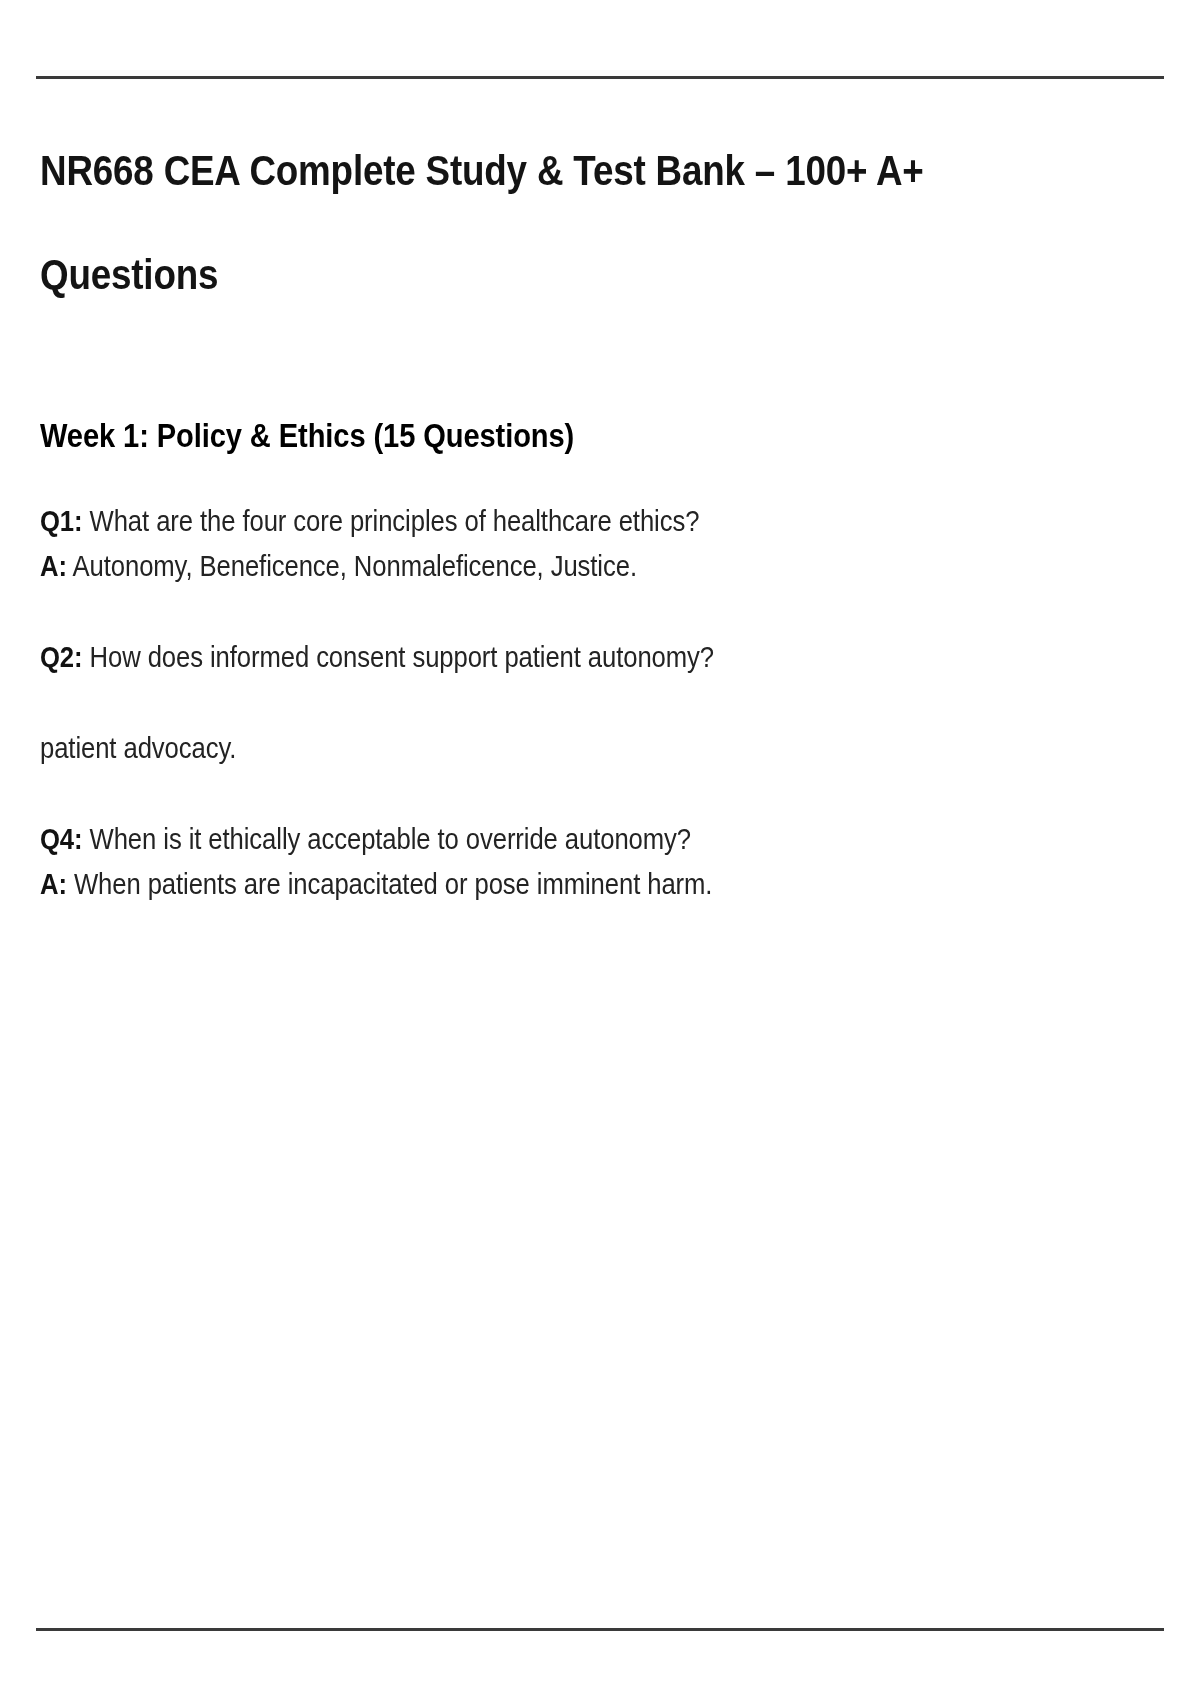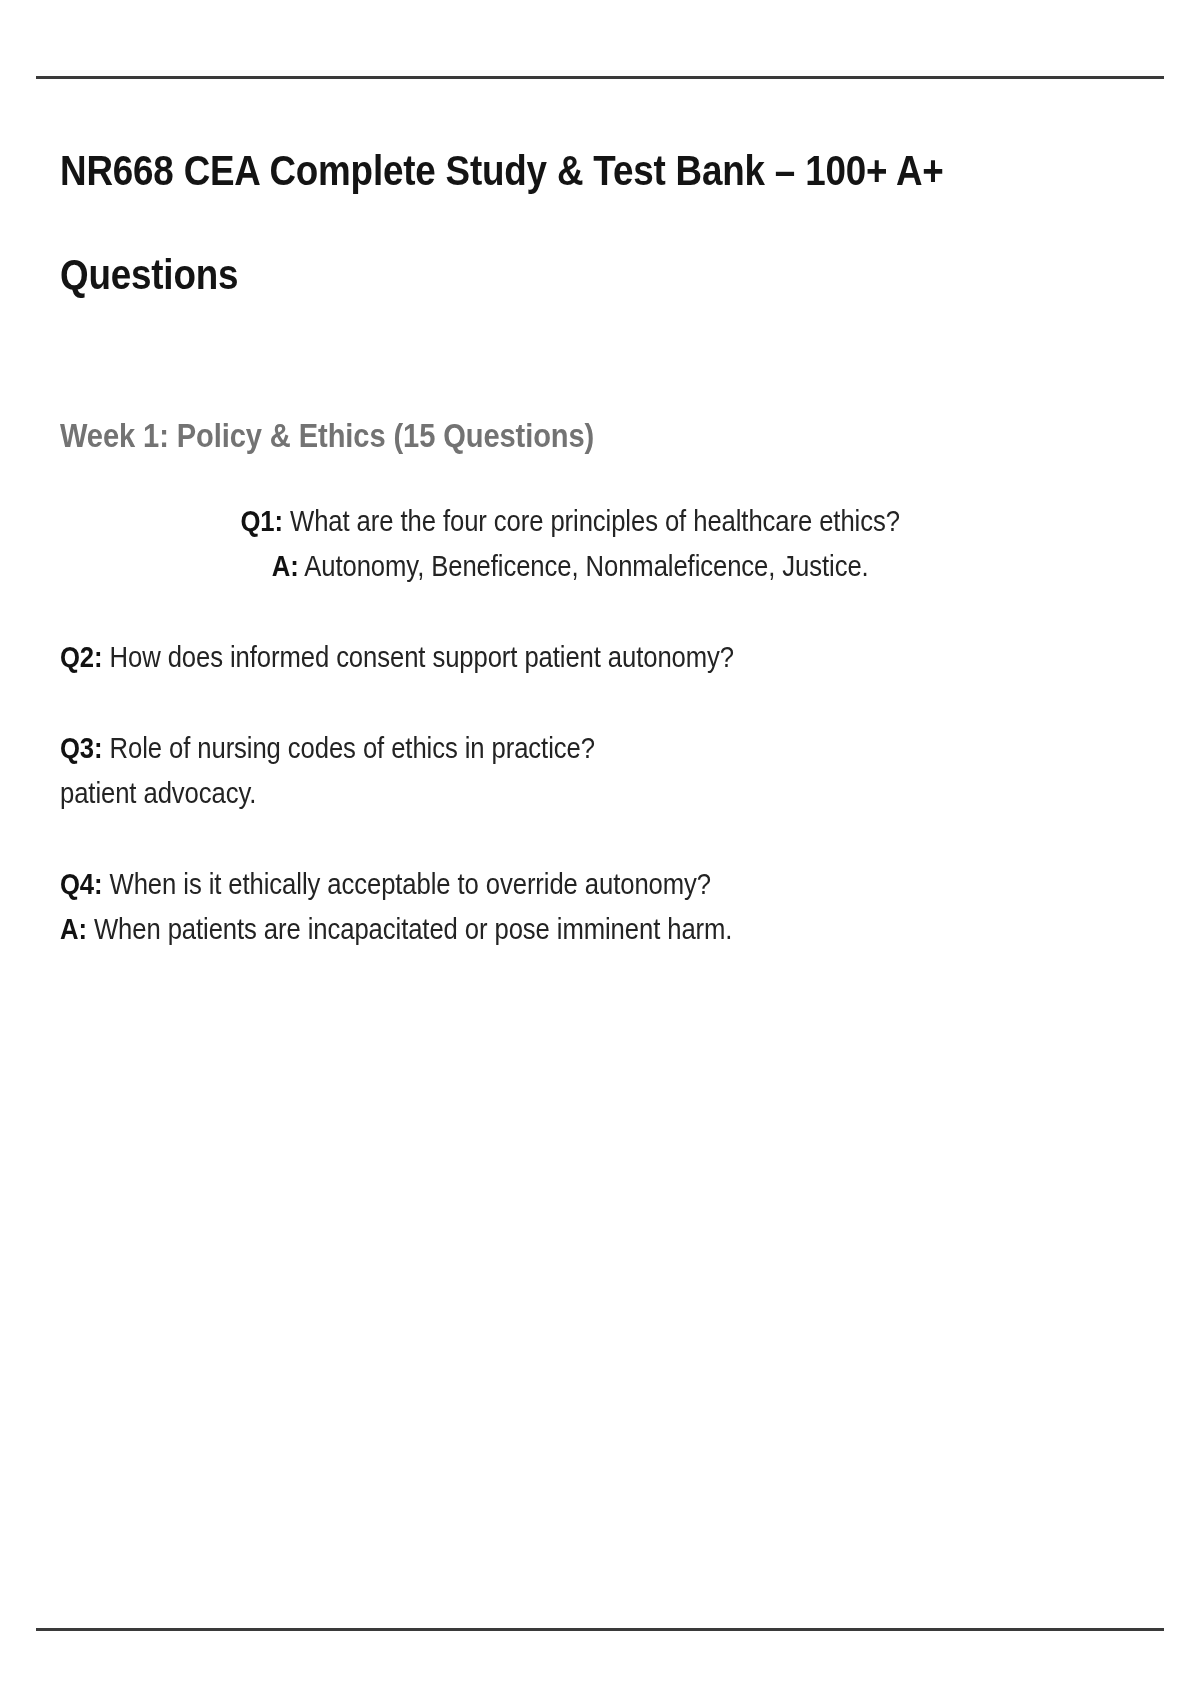--- a/index.html
+++ b/index.html
@@ -24,21 +24,21 @@
     left: 36px;
     right: 36px;
     height: 0;
     border-top: 3px solid #3a3a3a;
   }
   .rule-top { top: 76px; }
   .rule-bottom { top: 1628px; }
 
   .content {
     position: absolute;
-    left: 60px;
+    left: 40px;
     top: 118px;
     width: 1020px;
   }
 
   
   .narrow {
     display: block;
     transform: scaleX(0.855);
     transform-origin: left center;
     width: 117%;
@@ -52,29 +52,29 @@
     letter-spacing: -0.2px;
     margin: 0;
     color: #141414;
   }
 
   .section-heading {
     font-size: 34px;
     font-weight: bold;
     line-height: 42px;
     letter-spacing: -0.1px;
-    color: #737373;
+    color: #000000;
     margin: 0;
     padding-top: 88px;
   }
 
   .qa-block {
     padding-top: 46px;
   }
-  .qa-block.first { padding-top: 42px; text-align: center; }
+  .qa-block.first { padding-top: 42px; }
 
   .qa-line {
     font-size: 30px;
     font-weight: normal;
     line-height: 45px;
     letter-spacing: -0.1px;
     color: #232323;
   }
   .qa-line .lbl {
     font-weight: bold;
@@ -113,23 +113,20 @@
     </div>
 
     <div class="qa-block">
       <div class="qa-line">
         <span class="narrow"><span class="lbl">Q2:</span> <span>How does informed consent support patient autonomy?</span></span>
       </div>
     </div>
 
     <div class="qa-block">
       <div class="qa-line">
-        <span class="narrow"><span class="lbl">Q3:</span> <span>Role of nursing codes of ethics in practice?</span></span>
-      </div>
-      <div class="qa-line">
         <span class="narrow">patient advocacy.</span>
       </div>
     </div>
 
     <div class="qa-block">
       <div class="qa-line">
         <span class="narrow"><span class="lbl">Q4:</span> <span>When is it ethically acceptable to override autonomy?</span></span>
       </div>
       <div class="qa-line">
         <span class="narrow"><span class="lbl">A:</span> <span>When patients are incapacitated or pose imminent harm.</span></span>

